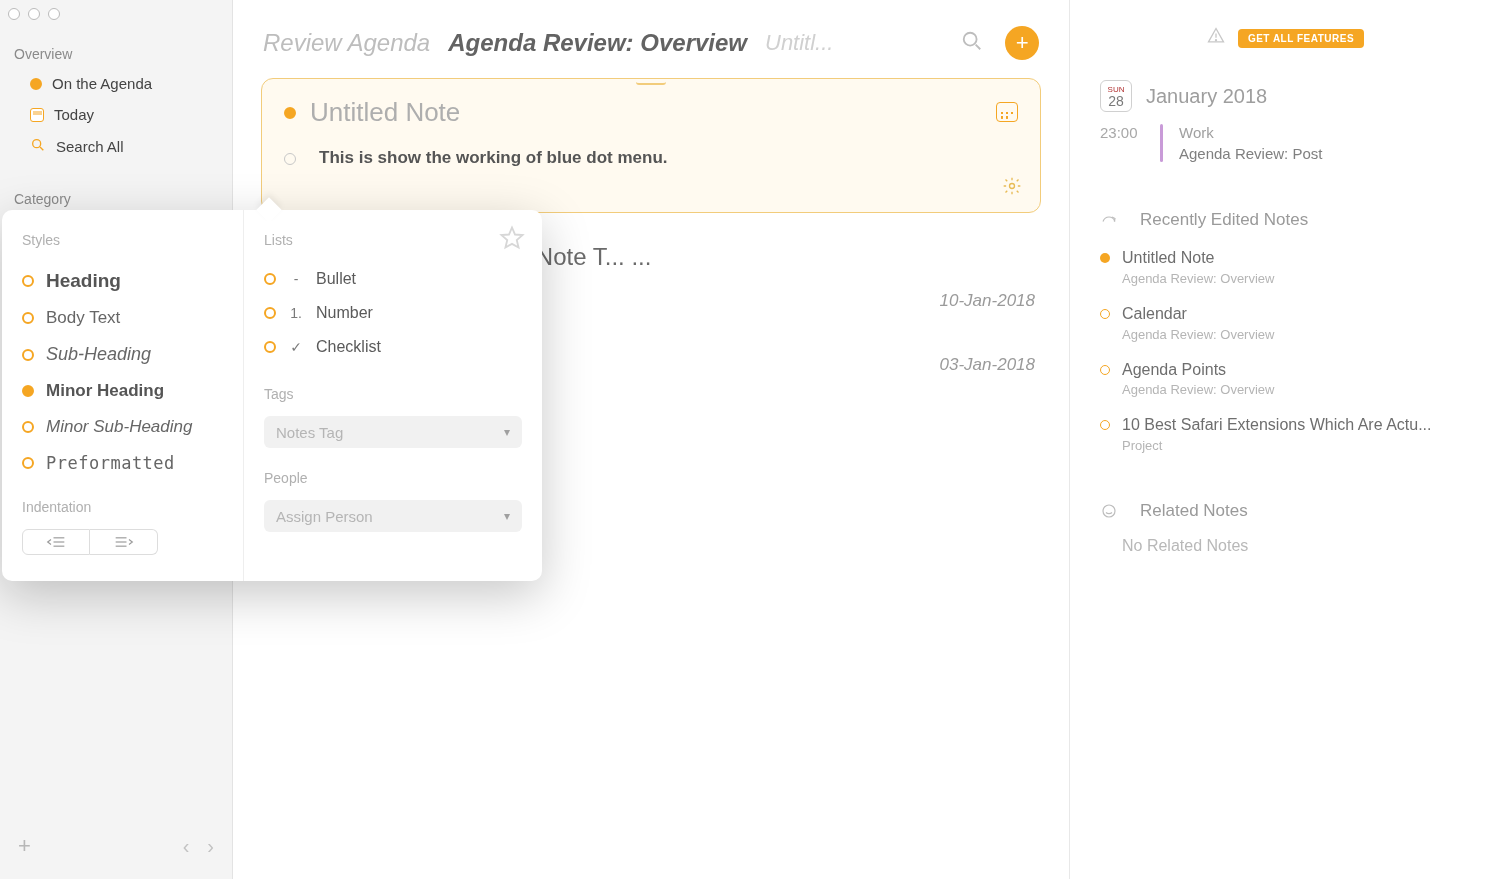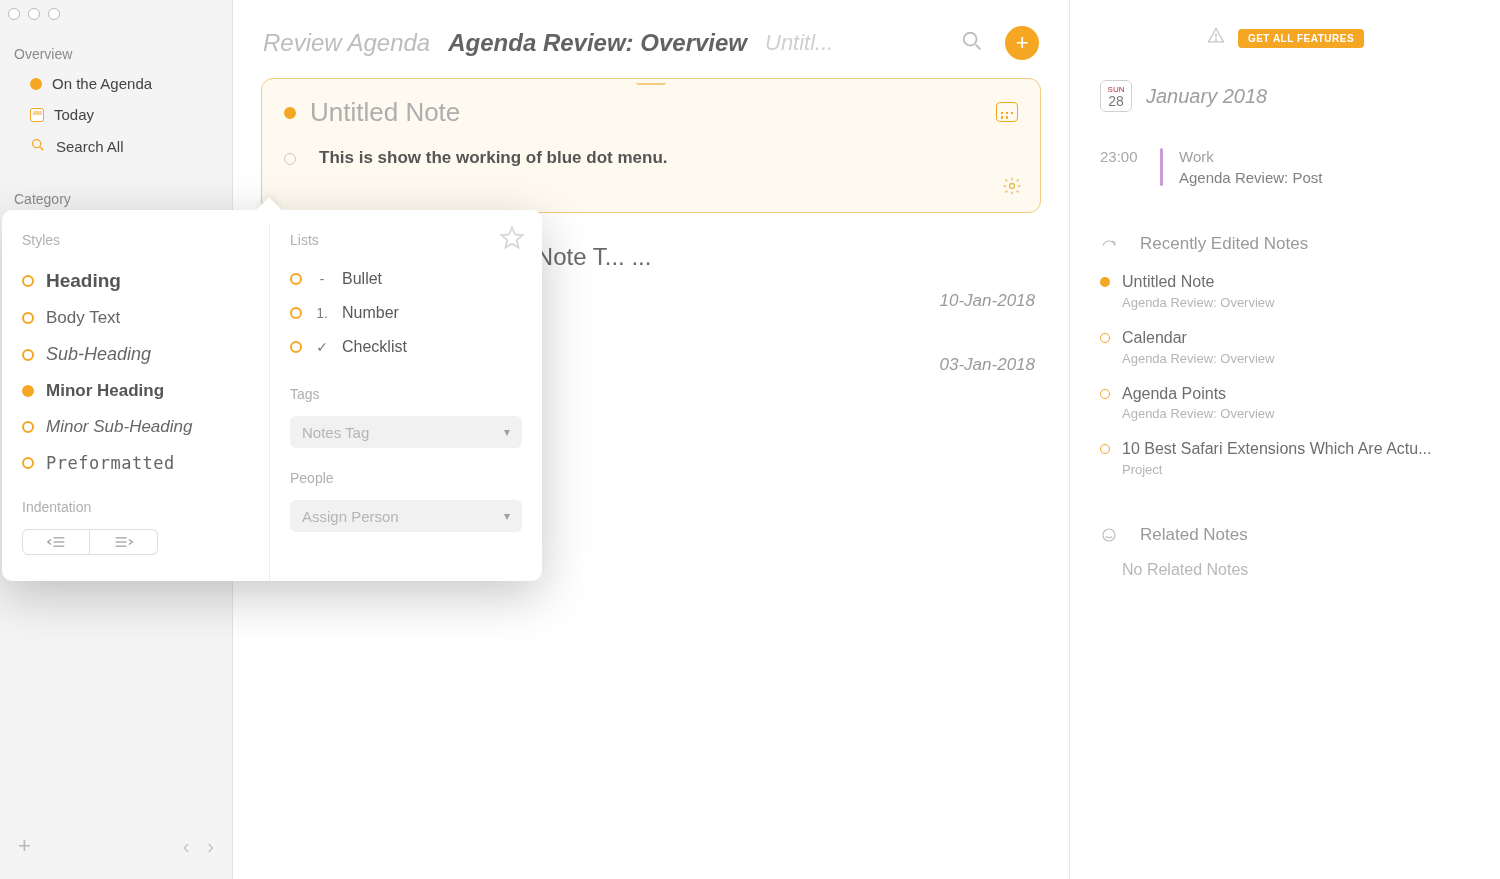--- a/index.html
+++ b/index.html
@@ -57,42 +57,42 @@
   
   
   .rpanel { width:430px; padding: 26px 30px; }
   .rp-head { display:flex; align-items:center; justify-content: center;}
   .badge { background:#f5a623; color:#fff; font-size:10px; font-weight:700; letter-spacing:.5px; padding:4px 10px; border-radius:4px;}
   .sync-ic { color:#c8c8c8; margin-right:12px;}
   .sync-ic svg{width:20px;height:20px;}
   .rp-date { display:flex; align-items:center; gap:14px; margin-top: 30px;}
   .rp-date-cal { width:32px; height:32px; border:1.5px solid #d0d0d0; border-radius:6px; display:flex; flex-direction:column; align-items:center; justify-content:center; font-size:8px; color:#b03030;}
   .rp-date-cal .num { font-size:14px; color:#7a7a7a; font-weight:500; line-height:1;}
-  .rp-date-text { font-size:20px; color:#9e9e9e;font-style:italic; }
-  .rp-event { display:flex; gap:16px; margin-top:36px; font-size:15px;}
+  .rp-date-text { font-size:20px; color:#9e9e9e; }
+  .rp-event { display:flex; gap:16px; margin-top:12px; font-size:15px;}
   .rp-event .tm { color:#a8a8a8; min-width:44px;}
   .rp-event .bar { width:3px; background:#c99bd8; border-radius:2px;}
   .rp-event .txt .ln1 { color:#a0a0a0; margin-bottom:4px;}
   .rp-event .txt .ln2 { color:#808080;}
   
   .rp-section-h { display:flex; align-items:center; gap:22px; margin-top:48px; font-size:17px; color:#9a9a9a; font-weight:500;}
   .rp-section-h svg{width:18px;height:18px;}
   .rp-list { margin-top:18px; display:flex; flex-direction:column; gap:18px;}
   .rp-item { display:flex; align-items:flex-start; gap:12px;}
   .rp-item .d { width:10px; height:10px; border-radius:50%; margin-top:5px; flex-shrink:0;}
   .rp-item .d.fill { background:#f5a623;}
   .rp-item .d.out { border:1.5px solid #f5a623;}
   .rp-item .t1 { font-size:16px; color:#6e6e6e; line-height:1.3;}
   .rp-item .t2 { font-size:13px; color:#b5b5b5; margin-top:2px;}
   .rp-empty { color:#b8b8b8; font-size:16px; margin-top:16px; padding-left:22px;}
 
   
   .popover { position:absolute; left:2px; top:210px; width:540px; background:#fff; border-radius:10px; box-shadow: 0 14px 50px rgba(0,0,0,.22); display:flex; z-index:20;}
   .pop-col { padding: 22px 20px 26px; }
-  .pop-col.left { width:268px; border-right:1px solid #eee;}
+  .pop-col.left { width:242px; border-right:1px solid #eee;}
   .pop-col.right { flex:1; position:relative;}
   .pop-label { font-size:14px; color:#b0b0b0; margin-bottom:14px;}
   .style-item { display:flex; align-items:center; gap:12px; padding:8px 0; font-size:17px; cursor:pointer;}
   .s-body { color:#666;}
   .s-heading { font-weight:700; font-size:19px; color:#555;}
   .s-sub { font-style:italic; font-size:18px; color:#666;}
   .s-minor { font-weight:700; color:#555;}
   .s-minorsub { font-style:italic; color:#666;}
   .s-pre { font-family: Menlo, monospace; color:#666; letter-spacing:.5px;}
   .indent-row { display:flex; margin-top:10px;}

